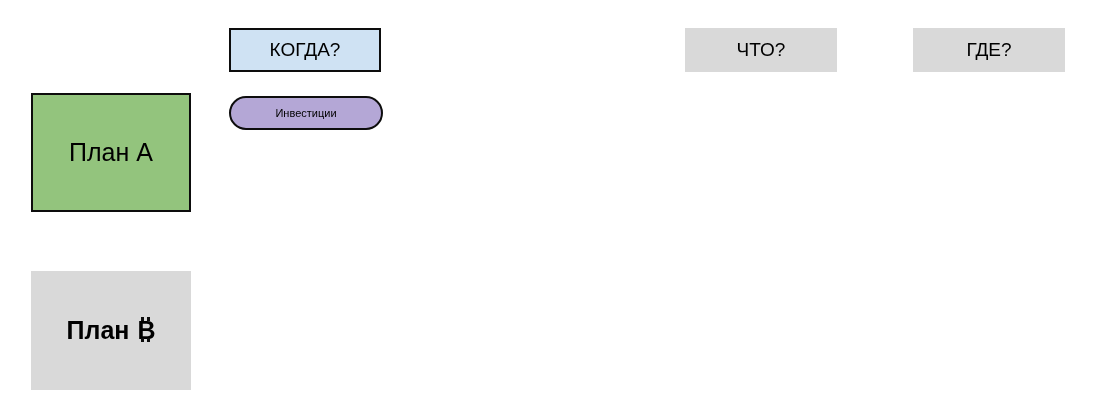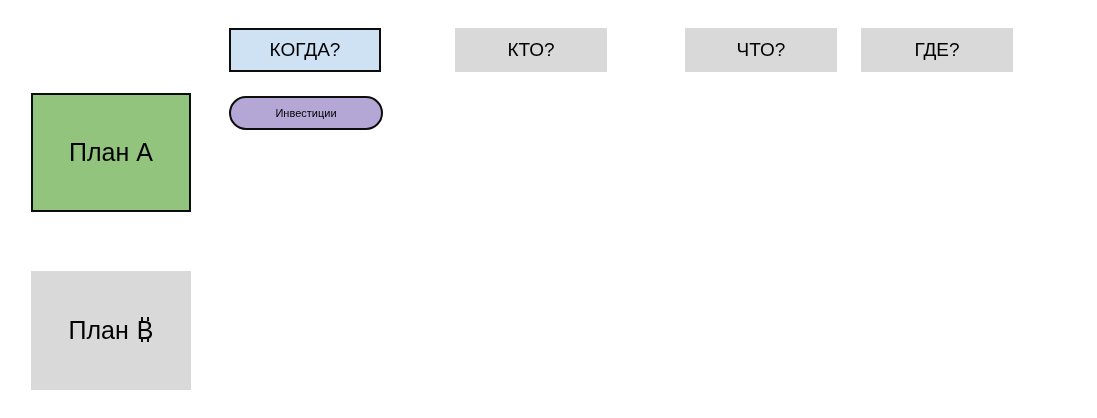--- a/index.html
+++ b/index.html
@@ -25,40 +25,41 @@
     font-size: 19px;
     color: #000;
   }
   .header-active {
     background: #cfe2f3;
     border: 2px solid #0d0d0d;
   }
   #h-kogda { left: 229px; }
   #h-kto   { left: 455px; }
   #h-chto  { left: 685px; }
-  #h-gde   { left: 861px; }
+  #h-gde   { left: 913px; }
   .plan {
     position: absolute;
     left: 31px;
     width: 160px;
     height: 119px;
     display: flex;
     align-items: center;
     justify-content: center;
     font-size: 25px;
     color: #000;
   }
   #plan-a {
     top: 93px;
     background: #93c47d;
     border: 2px solid #0d0d0d;
   }
   #plan-b {
     top: 271px;
     background: #d9d9d9;
+    font-weight: bold;
   }
   .card {
     position: absolute;
     left: 229px;
     top: 96px;
     width: 154px;
     height: 34px;
     background: #b4a7d6;
     border: 2px solid #0d0d0d;
     border-radius: 17px;
@@ -91,23 +92,20 @@
   .btc-bot { bottom: 3px; }
 </style>
 </head>
 <body>
 
 <div class="canvas">
 
   <div class="header header-active" id="h-kogda">
     <span>КОГДА?</span>
   </div>
-  <div class="header" id="h-kto">
-    <span>КТО?</span>
-  </div>
   <div class="header" id="h-chto">
     <span>ЧТО?</span>
   </div>
   <div class="header" id="h-gde">
     <span>ГДЕ?</span>
   </div>
 
   <div class="plan" id="plan-a">
     <span>План А</span>
   </div>

